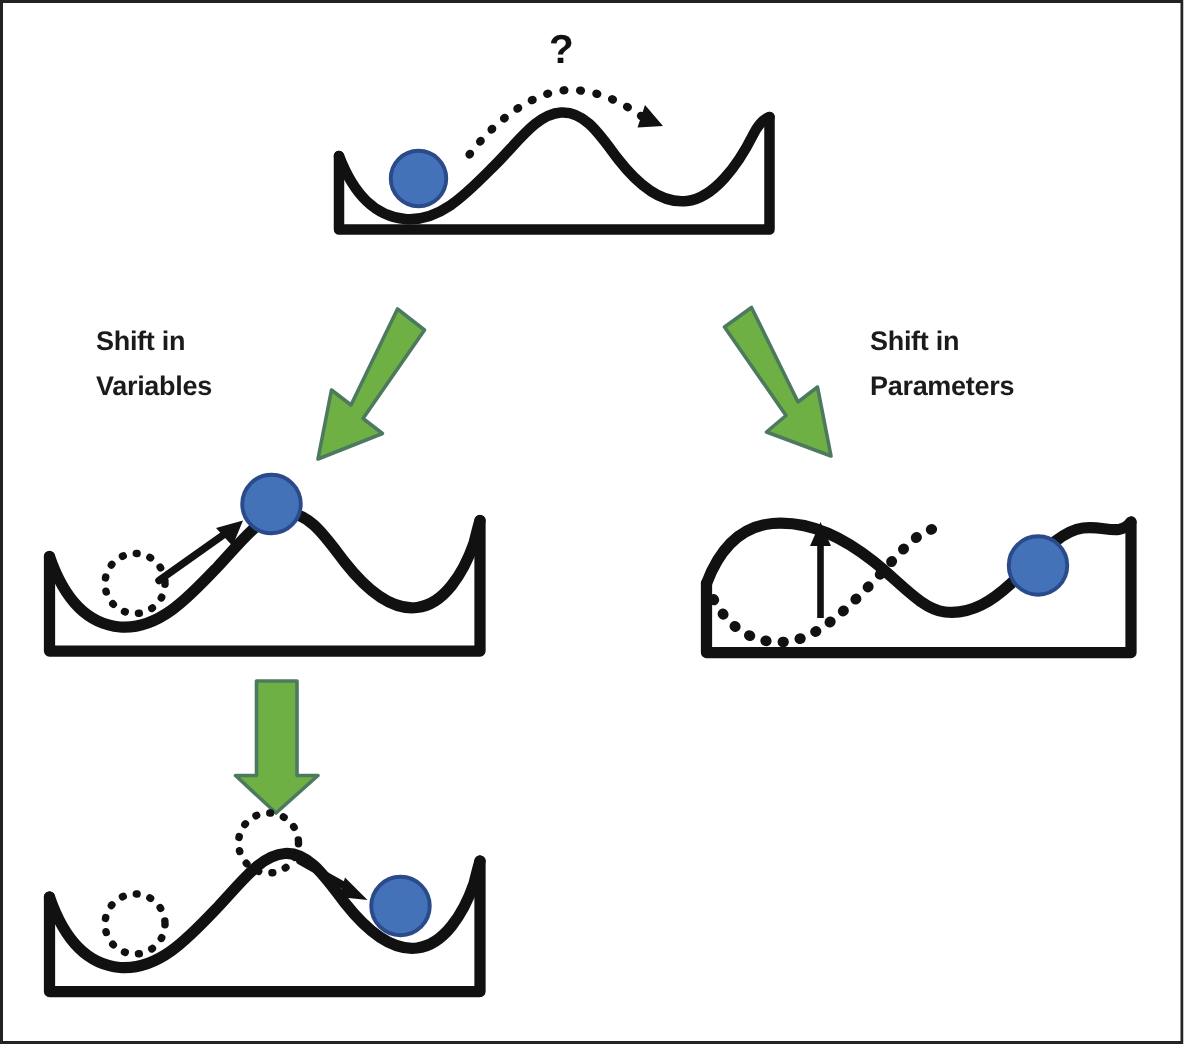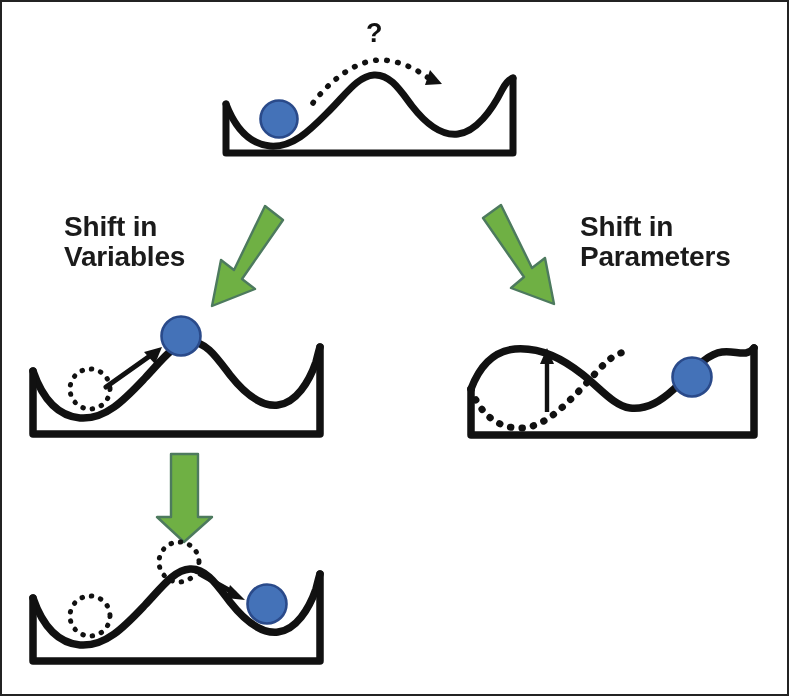--- a/index.html
+++ b/index.html
@@ -25,21 +25,21 @@
     left: 0;
     top: 0;
     width: 789px;
     height: 696px;
     display: block;
   }
   .lbl {
     position: absolute;
     font-family: "Liberation Sans", sans-serif;
     font-weight: bold;
-    font-size: 28px;
+    font-size: 18px;
     line-height: 30px;
     color: #1b1b1b;
     white-space: pre;
     letter-spacing: -0.2px;
   }
   #label-shift-variables { left: 62px; top: 210px; }
   #label-shift-parameters { left: 578px; top: 210px; }
   .qmark {
     position: absolute;
     font-family: "Liberation Sans", sans-serif;

